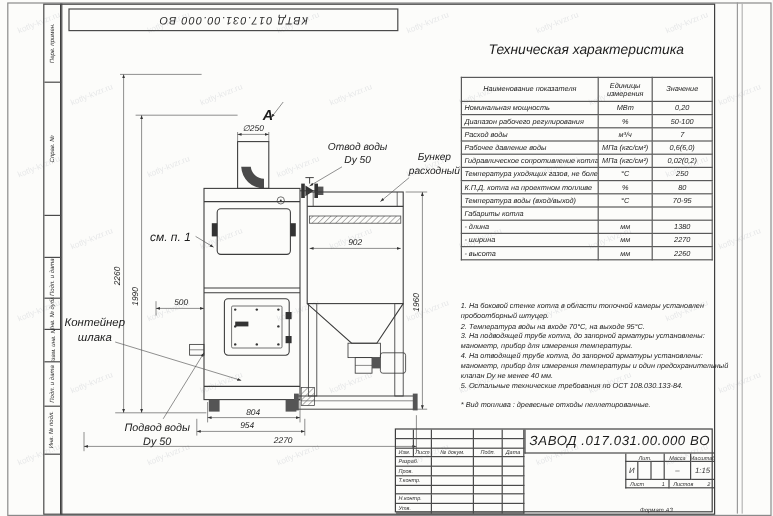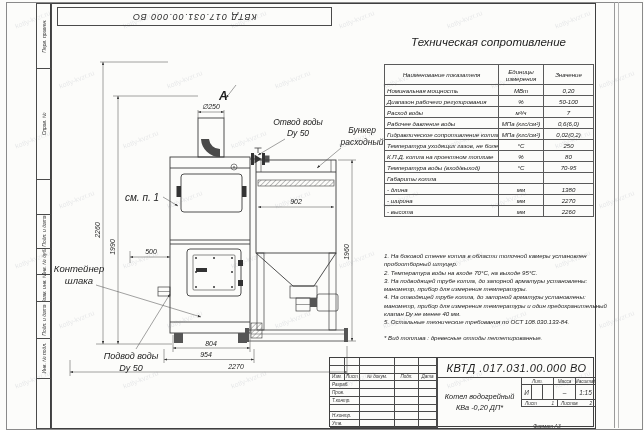--- a/index.html
+++ b/index.html
@@ -270,21 +270,21 @@
     <text x="151" y="254" font-size="7" text-anchor="middle">500</text>
     <text x="296" y="204" font-size="7" text-anchor="middle">902</text>
     <text x="211" y="345.5" font-size="7" text-anchor="middle">804</text>
     <text x="206" y="357" font-size="7" text-anchor="middle">954</text>
     <text x="236" y="369" font-size="7" text-anchor="middle">2270</text>
     <text transform="rotate(-90 100 230)" x="100" y="230" font-size="7" text-anchor="middle">2260</text>
     <text transform="rotate(-90 115 247)" x="115" y="247" font-size="7" text-anchor="middle">1990</text>
     <text transform="rotate(-90 349 252)" x="349" y="252" font-size="7" text-anchor="middle">1960</text>
   </svg>
 
-  <div class="spec-title">Техническая сопротивление</div>
+  <div class="spec-title">Техническая характеристика</div>
   <table id="spec">
     <colgroup>
         <col style="width:114px">
         <col style="width:45px">
         <col style="width:50px">
       </colgroup>
     <thead>
       <tr>
         <th>Наименование показателя</th>
         <th>
@@ -409,25 +409,21 @@
         <div class="tbc" style="left: 0px; top: 54.4444px; width: 30px; height: 7.77778px; padding-left: 2px;">Н.контр.</div>
         <div class="tbc" style="left: 30px; top: 54.4444px; width: 35px; height: 7.77778px; padding-left: 2px;"></div>
         <div class="tbc" style="left: 65px; top: 54.4444px; width: 24px; height: 7.77778px; padding-left: 2px;"></div>
         <div class="tbc" style="left: 89px; top: 54.4444px; width: 18px; height: 7.77778px; padding-left: 2px;"></div>
         <div class="tbc" style="left: 0px; top: 62.2222px; width: 30px; height: 7.77778px; padding-left: 2px;">Утв.</div>
         <div class="tbc" style="left: 30px; top: 62.2222px; width: 35px; height: 7.77778px; padding-left: 2px;"></div>
         <div class="tbc" style="left: 65px; top: 62.2222px; width: 24px; height: 7.77778px; padding-left: 2px;"></div>
         <div class="tbc" style="left: 89px; top: 62.2222px; width: 18px; height: 7.77778px; padding-left: 2px;"></div>
       </div>
     <div class="tb-doc">
-      <span>КВТД .017.031.00.000  ВО</span>
-    </div>
-    <div class="tb-name">
-      <div>Котел водогрейный</div>
-      <div>КВа -0,20  ДП*</div>
+      <span>ЗАВОД .017.031.00.000  ВО</span>
     </div>
     <div class="tbc cellc" style="left:191px;top:20px;width:33px;height:7px;border-left:1px solid #4a4a4a;">Лит.</div>
     <div class="tbc cellc" style="left:224px;top:20px;width:22px;height:7px;">Масса</div>
     <div class="tbc cellc" style="left:246px;top:20px;width:19px;height:7px;border-right:none;">Масштаб</div>
     <div class="tbc cellc" style="left:191px;top:27px;width:11px;height:15px;border-left:1px solid #4a4a4a;font-size:6.5px;">И</div>
     <div class="tbc cellc" style="left:202px;top:27px;width:11px;height:15px;"></div>
     <div class="tbc cellc" style="left:213px;top:27px;width:11px;height:15px;"></div>
     <div class="tbc cellc" style="left:224px;top:27px;width:22px;height:15px;font-size:6.5px;">–</div>
     <div class="tbc cellc" style="left:246px;top:27px;width:19px;height:15px;border-right:none;font-size:6.5px;">1:15</div>
     <div class="tbc" style="left:191px;top:42px;width:37px;height:7px;border-left:1px solid #4a4a4a;justify-content:space-between;padding:0 3px;">

